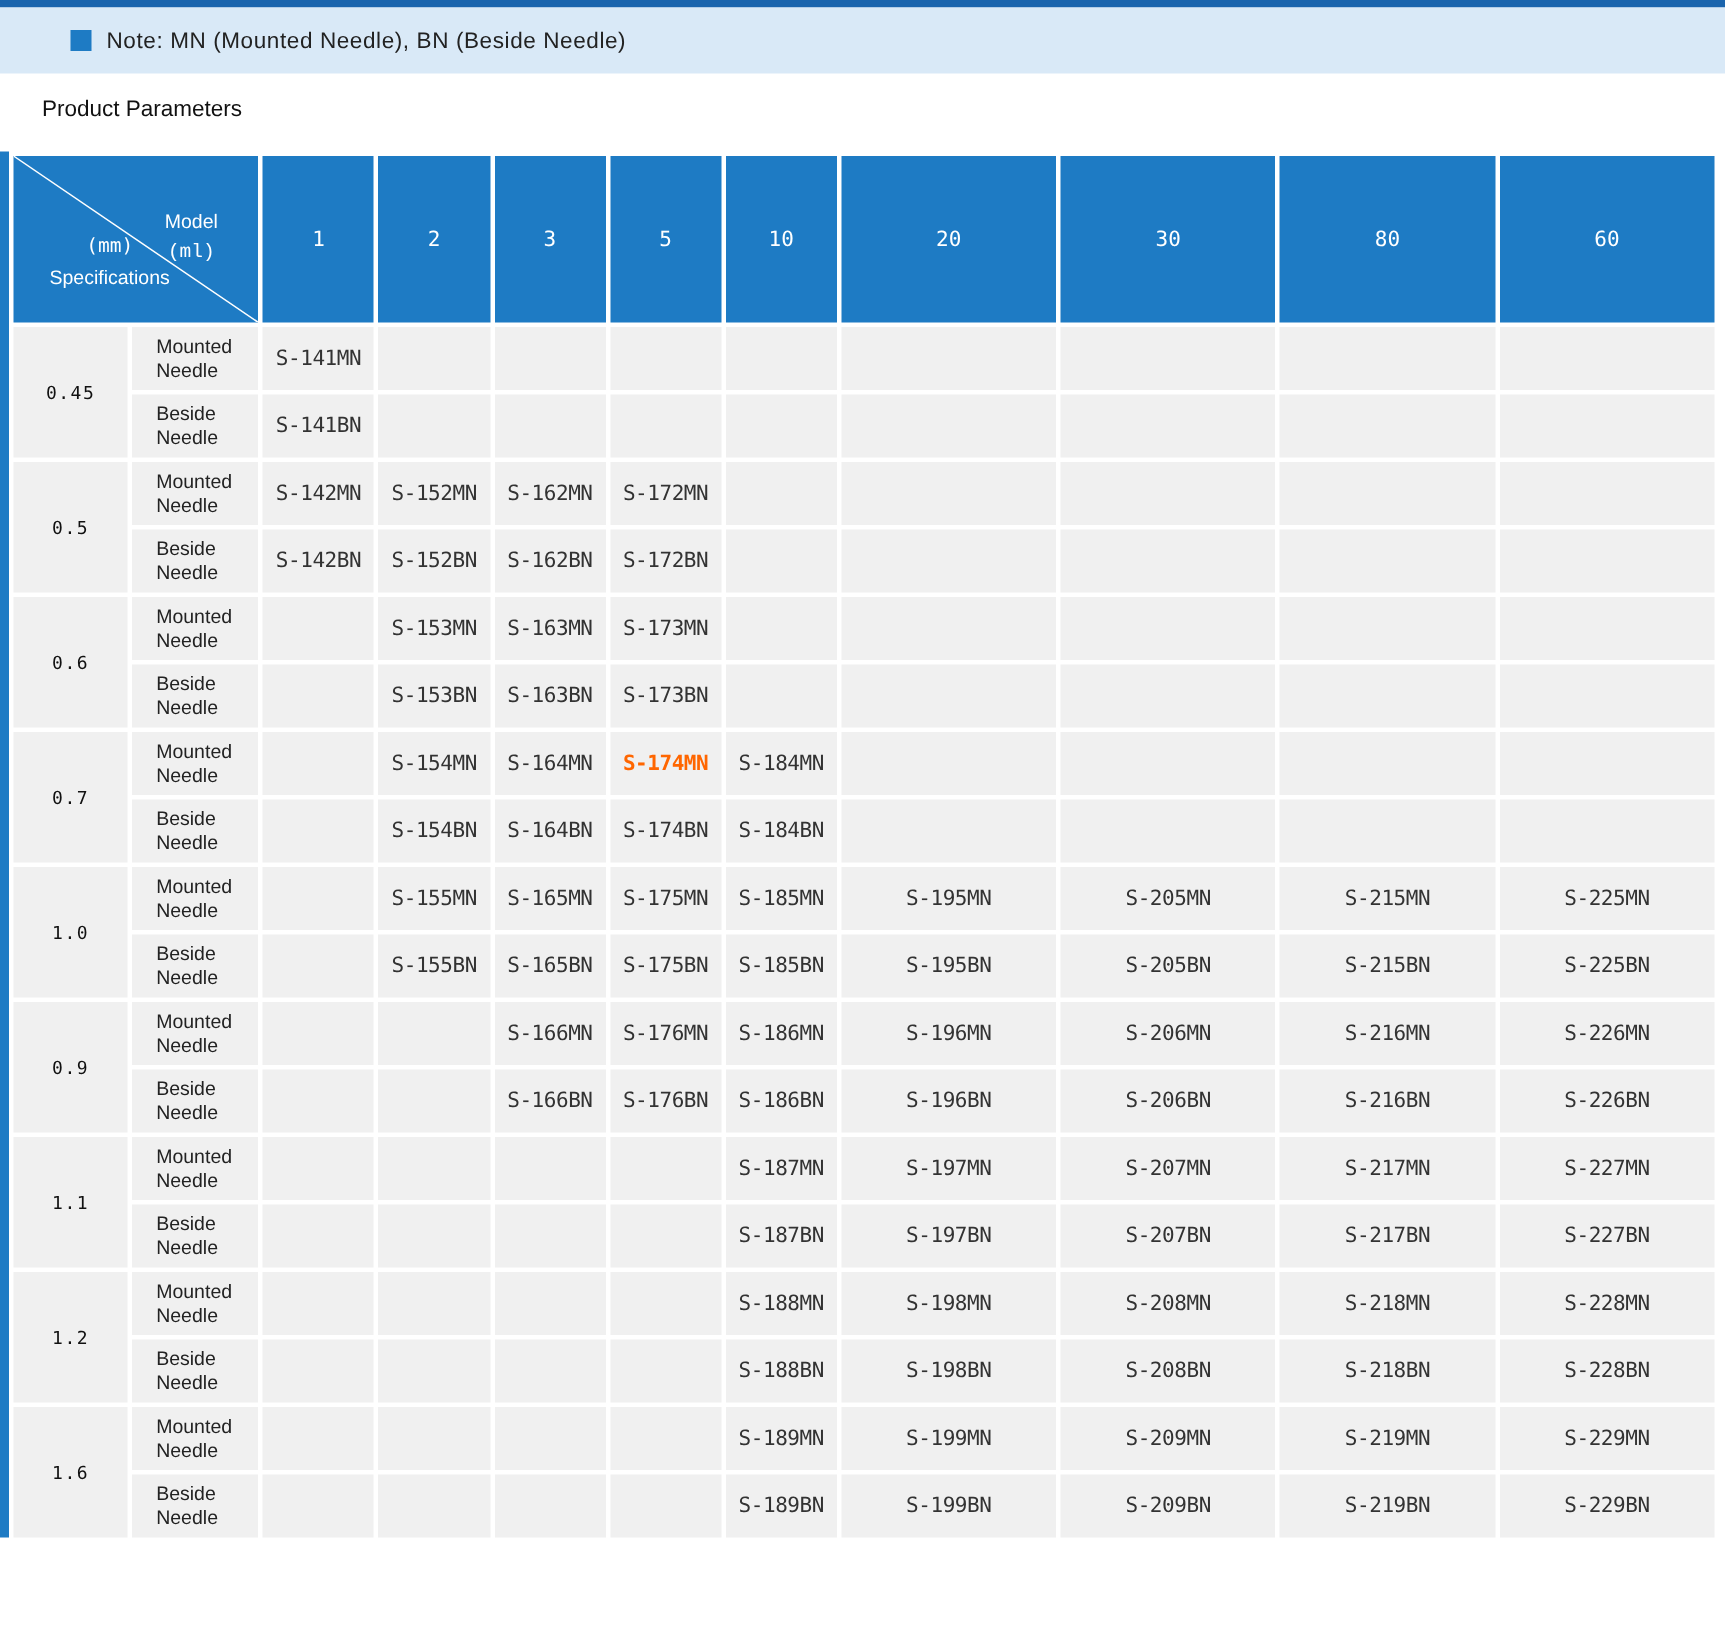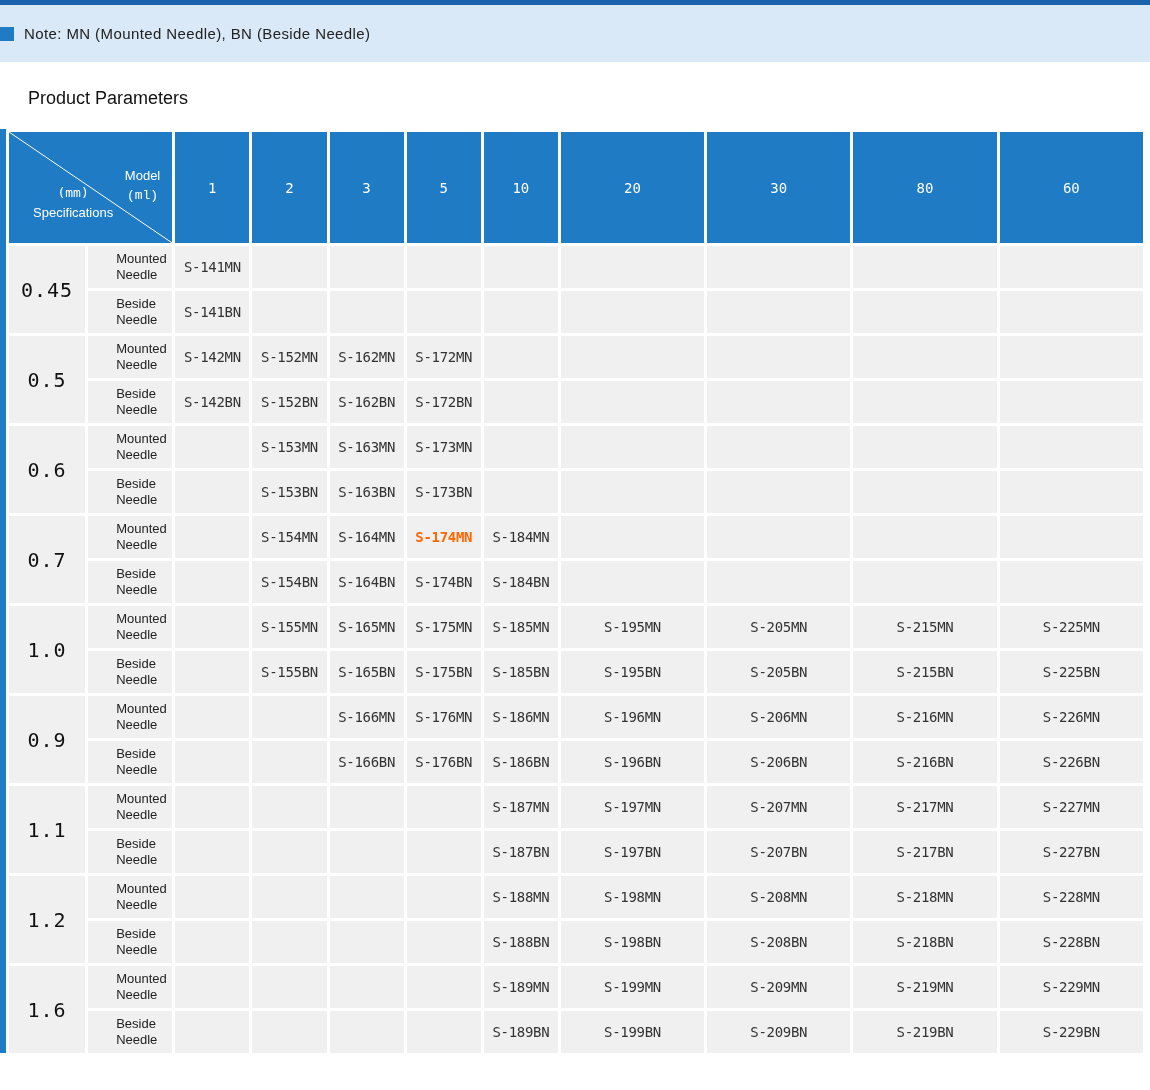--- a/index.html
+++ b/index.html
@@ -11,68 +11,68 @@
   }
   *{box-sizing:border-box;}
   html,body{margin:0;padding:0;}
   body{
     width:1150px;height:1090px;background:#ffffff;
     font-family:"Liberation Sans",sans-serif;color:#222;
     overflow:hidden;
   }
   .top-bar{height:5px;background:var(--top-bar);}
   .note-band{
-    height:57px;background:var(--band-bg);
-    display:flex;align-items:center;
+    height:44px;background:var(--band-bg);
+    display:flex;align-items:center;padding-left:47px;
     font-size:15px;color:#222;letter-spacing:0.4px;
   }
   .note-square{
     width:14px;height:14px;background:var(--header-blue);
     display:inline-block;margin-right:10px;flex:0 0 auto;
   }
   .section-title{
-    margin:26px 0 0 28px;font-size:18px;color:#111;
+    margin:15px 0 0 28px;font-size:15px;color:#111;
   }
   .table-wrap{
     position:relative;margin-top:20px;width:1150px;
   }
   .left-accent{
     position:absolute;left:0;top:0;bottom:3px;width:6px;
     background:var(--header-blue);
   }
   table.params{
     margin-left:6px;border-collapse:separate;border-spacing:3px;
     table-layout:fixed;width:1140px;
   }
   th{
     background:var(--header-blue);color:#ffffff;font-weight:normal;
     font-family:"DejaVu Sans Mono",monospace;font-size:14px;
     text-align:center;vertical-align:middle;height:111px;padding:0;
   }
   th.corner{position:relative;overflow:hidden;}
   th.corner svg{position:absolute;left:0;top:0;width:100%;height:100%;}
   .corner-top{
-    position:absolute;top:34px;right:12px;text-align:center;
+    position:absolute;top:34px;right:27px;text-align:center;
     font-size:13px;line-height:1.55;font-family:"Liberation Sans",sans-serif;
   }
   .corner-top .unit{font-family:Liberation Mono, monospace;}
   .corner-bottom{
     position:absolute;bottom:20px;left:8px;text-align:center;
     font-size:13px;line-height:1.55;font-family:"Liberation Sans",sans-serif;margin-left:16px;
   }
   .corner-bottom .unit{font-family:"DejaVu Sans Mono",monospace;}
   td{
     background:var(--cell-bg);height:42px;padding:0;vertical-align:middle;
   }
   td.spec{
-    font-family:"DejaVu Sans Mono",monospace;font-size:20px;color:#111;
+    font-family:"DejaVu Sans Mono",monospace;font-size:12px;color:#111;
     text-align:center;letter-spacing:1px;
   }
   td.needle{
-    font-size:13px;color:#222;line-height:1.2;padding-left:28px;
+    font-size:13px;color:#222;line-height:1.2;padding-left:16px;
     padding-right:6px;
   }
   td.code{
     font-family:"DejaVu Sans Mono",monospace;font-size:14px;color:#333;
     text-align:center;letter-spacing:-0.3px;white-space:nowrap;
   }
   td.code.hl{color:var(--highlight);font-weight:bold;}
 </style>
 </head>
 <body>

